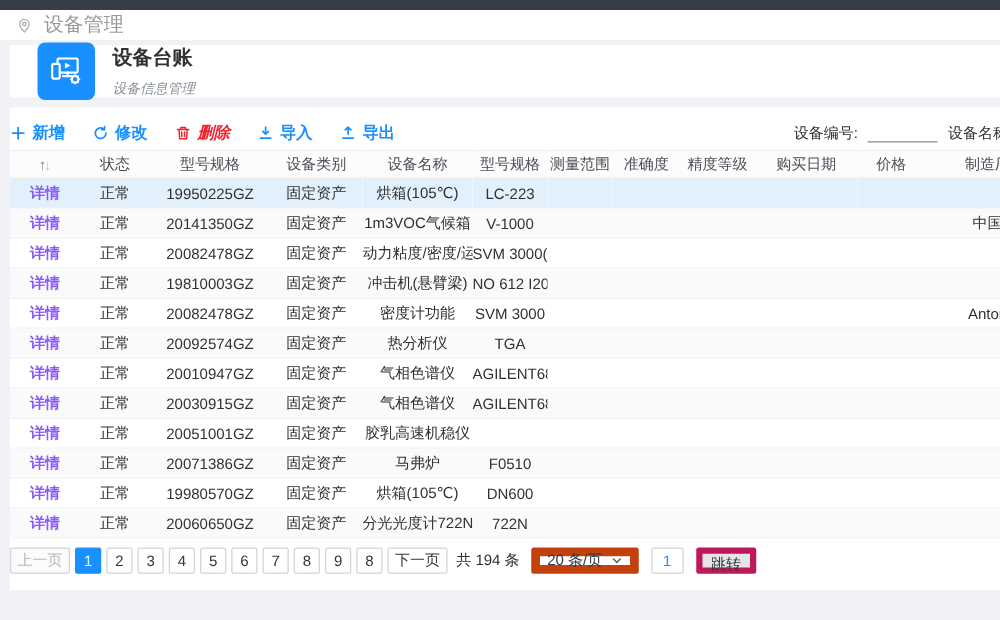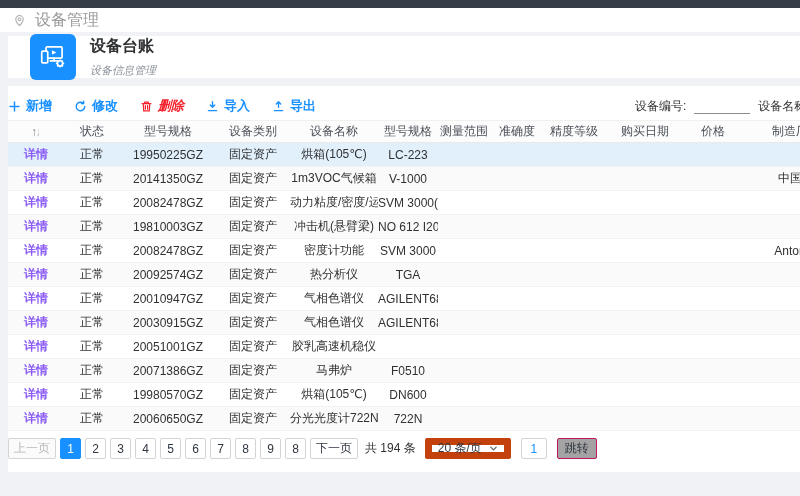--- a/index.html
+++ b/index.html
@@ -52,22 +52,22 @@
     background:#fff; color:#2f3640; font-size:12px; border-radius:2px; cursor:pointer;
     font-family:"Liberation Sans","DejaVu Sans",sans-serif; }
   .page-btn.active { background:#1890ff; border-color:#1890ff; color:#fff; }
   .page-btn.disabled { color:#b8b8b8; background:#fbfbfb; cursor:default; }
   .total { margin:0 5px 0 3px; }
   .size-select { height:21px; border:7px solid #c2410c; border-radius:2px;
     display:flex; align-items:center; gap:7px; padding:0 6px; cursor:pointer;
     background:#fff; color:#2f3640; }
   .jump-input { width:26px; height:21px; border:1px solid #d4d4d4; border-radius:2px;
     text-align:center; font-size:12px; color:#1890ff; margin-left:6px; outline:none; }
-  .jump-btn { height:21px; padding:0 7px; border:1px solid #be185d; border-radius:2px;
-    background:#a3a3a3; color:#2f3640; font-size:12px; margin-left:6px; cursor:pointer;
+  .jump-btn { height:21px; padding:0 7px; border:5px solid #be185d; border-radius:2px;
+    background:#e5e5e5; color:#2f3640; font-size:12px; margin-left:6px; cursor:pointer;
     font-family:"Liberation Sans","DejaVu Sans",sans-serif; }
 </style>
 </head>
 <body>
 
 <div class="top-strip"></div>
 
 <div class="breadcrumb-bar">
   <svg width="13" height="13" viewBox="0 0 14 14" fill="none" stroke="#b0b0b0" stroke-width="1.2">
     <path d="M7 1.6c-2.2 0-4 1.8-4 4 0 3 4 6.8 4 6.8s4-3.8 4-6.8c0-2.2-1.8-4-4-4z"></path>

